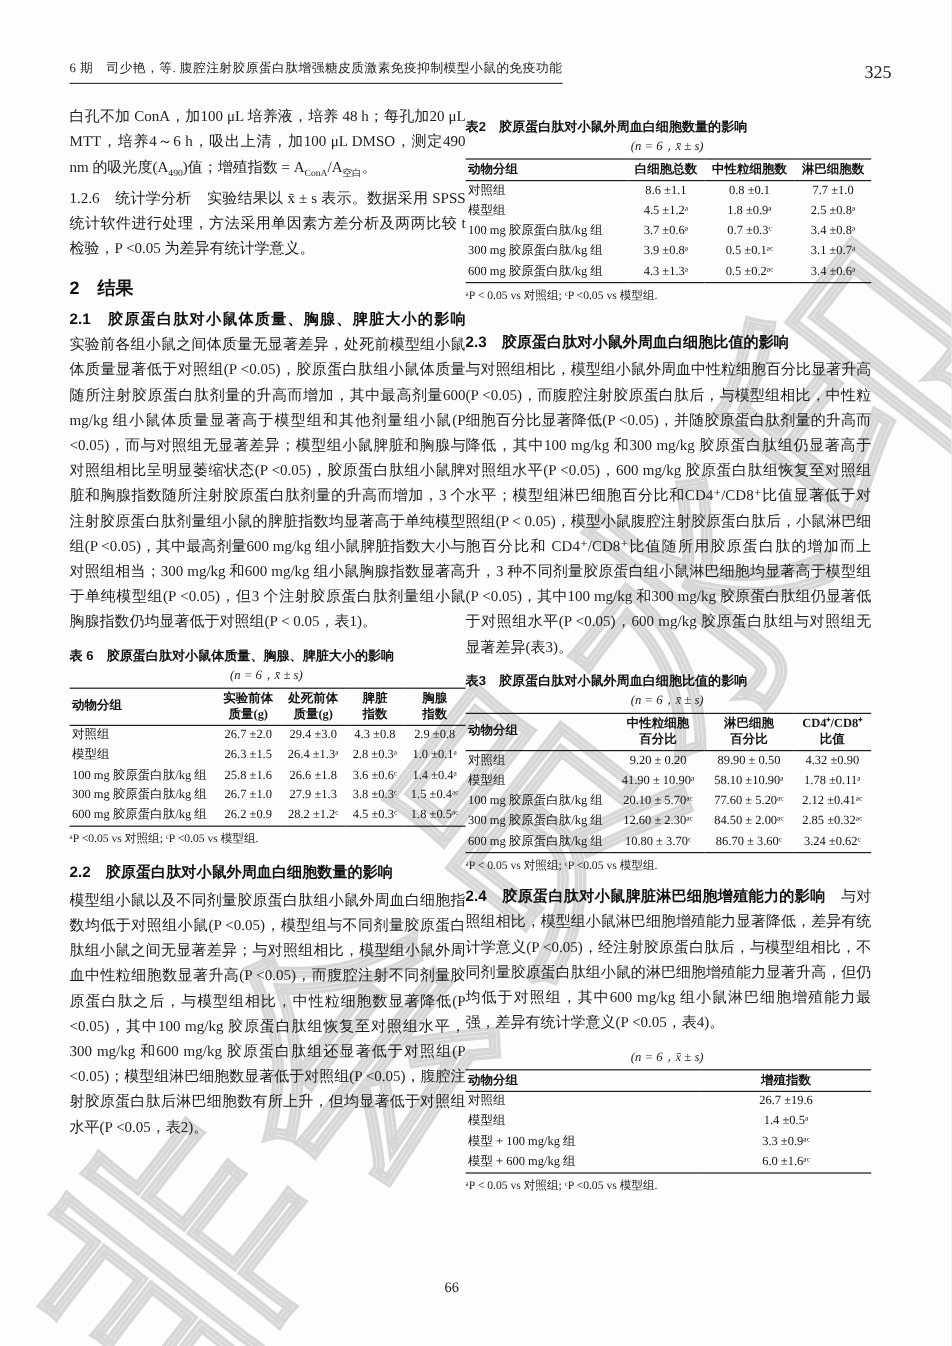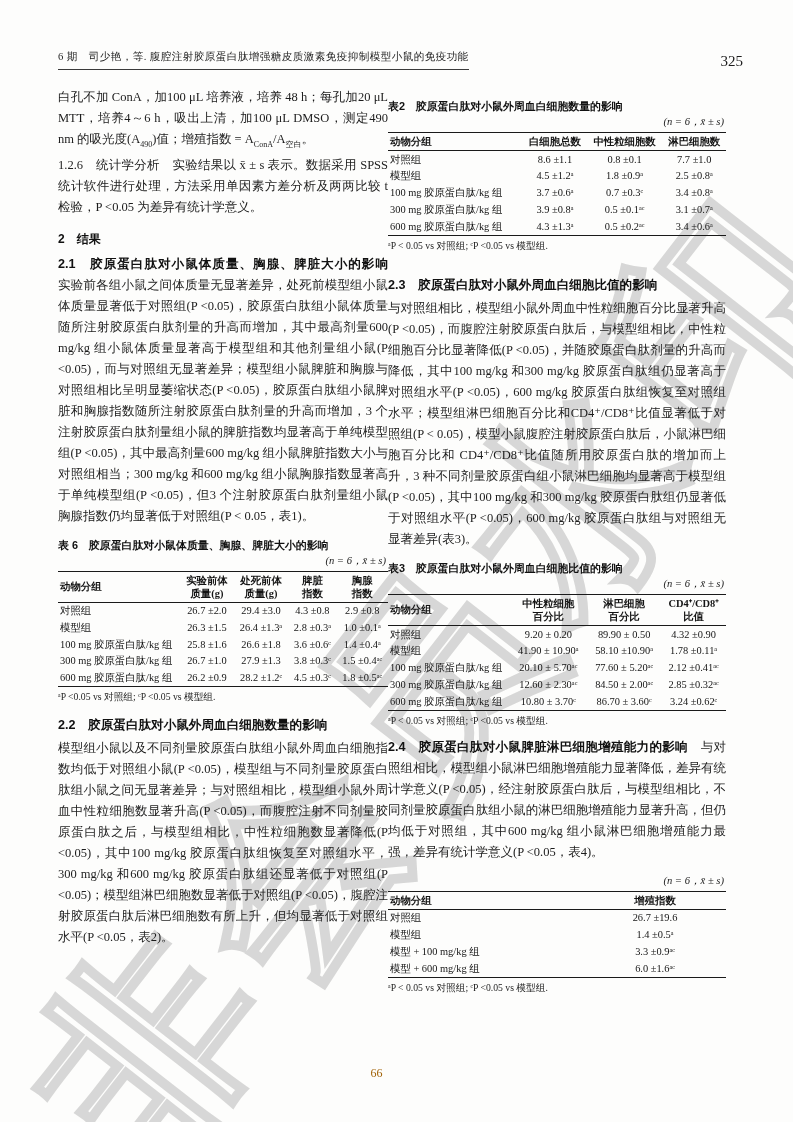--- a/index.html
+++ b/index.html
@@ -21,38 +21,38 @@
   .content { position:relative; z-index:1; }
   .pageheader { display:flex; justify-content:space-between; align-items:flex-end;text-align:center; }
   .htitle { font-size:10.6px; letter-spacing:0.4px; border-bottom:1px solid #3a3a3a; padding-bottom:5px; }
   .hpage { font-size:15px; padding-right:4px; }
   .cols { display:flex; margin-top:17px; }
   .col { box-sizing:border-box; }
   .col.left  { width:330px; }
   .col.right { width:338px; }
   p.body { margin:0; font-size:12.5px; line-height:21px; text-align:justify; text-justify:inter-ideograph; }
   .hd { font-family:"Liberation Sans","DejaVu Sans",sans-serif; font-weight:700; color:#111; }
-  .results-hd { font-size:12px; margin:13px 0 6px 0; }
+  .results-hd { font-size:15px; margin:13px 0 6px 0; }
   .sub-hd { font-size:12.6px; margin:11px 0 2px 0; line-height:21px; }
   .inline-hd { font-size:12.6px; }
   sub.fsub { font-size:8px; }
   
   .tblock { margin-top:11px; margin-bottom:9px; }
   .tcap { font-size:10.9px; line-height:15px; margin-bottom:1px; }
-  .tnote { font-size:10.6px; font-style:italic; text-align:right; margin:1px 2px 3px 0; }
+  .tnote { font-size:10.6px; font-style:italic; text-align:center; margin:1px 2px 3px 0; }
   table.ptable { width:100%; border-collapse:collapse; border-top:1.4px solid #1a1a1a; border-bottom:1.4px solid #1a1a1a; font-size:10.4px; color:#141414; }
   table.ptable th { border-bottom:0.8px solid #1a1a1a; font-weight:700; padding:2px 1px; white-space:pre-line; line-height:13px; text-align:center; font-family:Liberation Serif, serif; }
   table.ptable td { padding:1.6px 1px; text-align:center; line-height:13.6px; white-space:nowrap; }
   table.ptable th:first-child, table.ptable td:first-child { text-align:left; padding-left:2px; }
   table.t1 th:first-child, table.t1 td:first-child { width:37%; }
   table.t2 th:first-child, table.t2 td:first-child { width:40%; }
   table.t3 th:first-child, table.t3 td:first-child { width:36%; }
   table.t4 th:first-child, table.t4 td:first-child { width:58%; }
   .tfoot { font-size:9.7px; margin-top:4px; color:#1c1c1c; }
-  .pagefooter { position:absolute; left:0; right:40px; top:1066px; text-align:center; font-size:12px; color:#a16207; z-index:1; }
+  .pagefooter { position:absolute; left:0; right:40px; top:1066px; text-align:center; font-size:12px; color:#0f172a; z-index:1; }
 </style>
 </head>
 <body>
 
 <div class="page">
   <div class="watermark">非会员水印</div>
 
   <div class="content">
     <div class="pageheader">
       <span class="htitle">6 期　司少艳，等. 腹腔注射胶原蛋白肽增强糖皮质激素免疫抑制模型小鼠的免疫功能</span>

